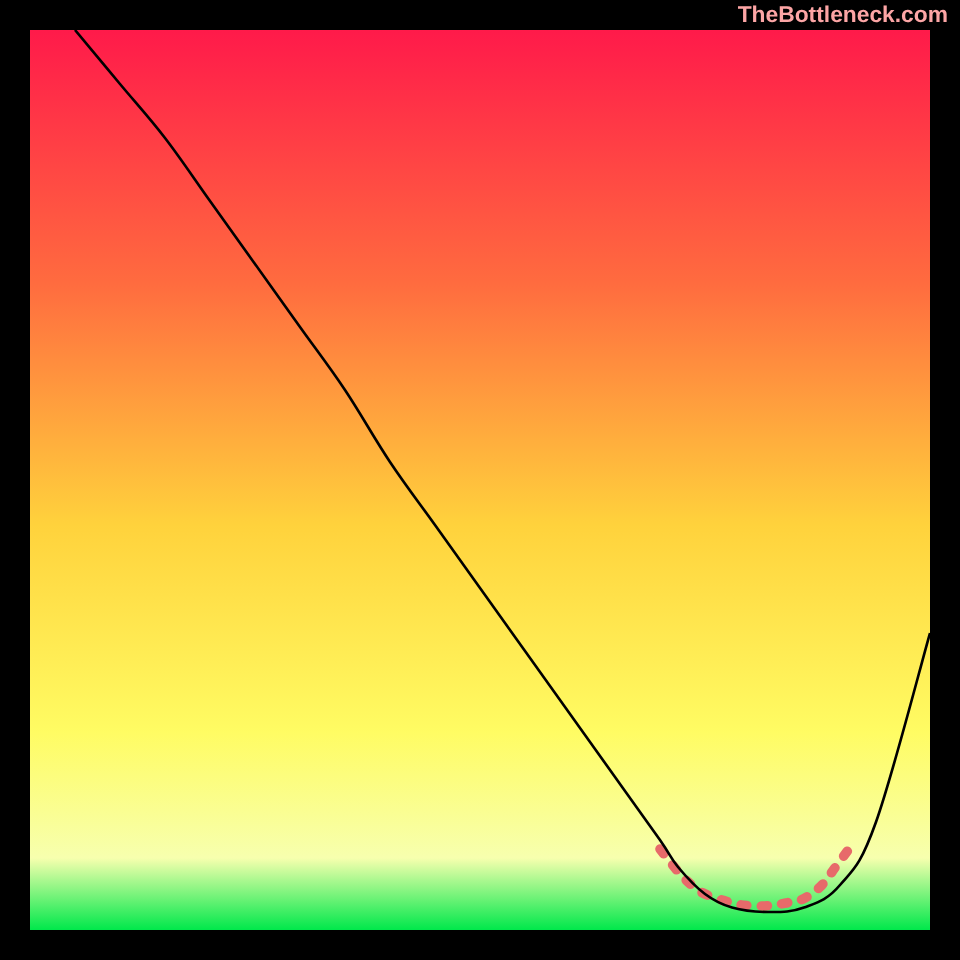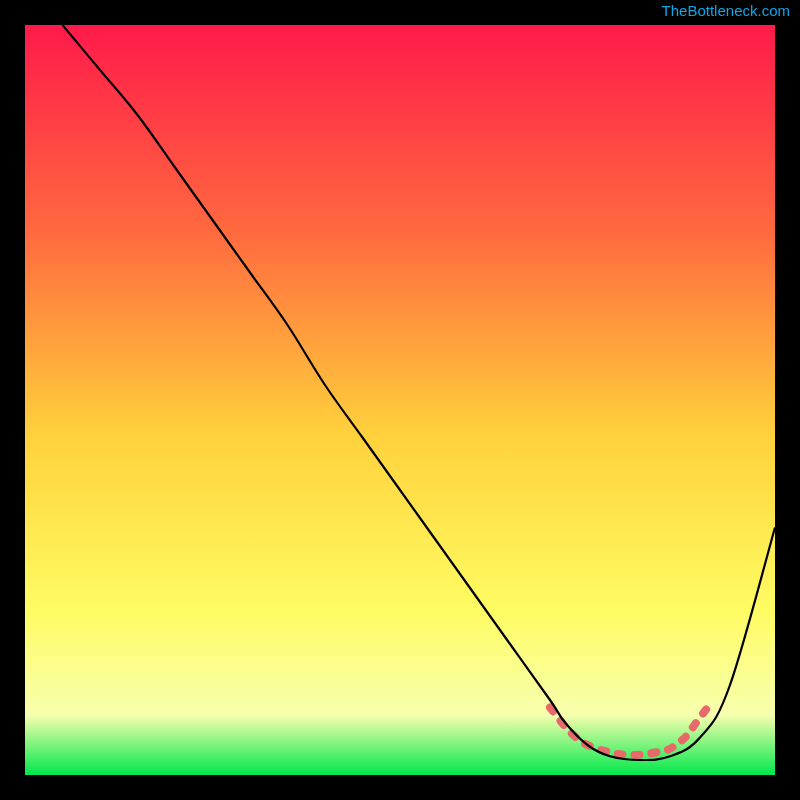--- a/index.html
+++ b/index.html
@@ -2,23 +2,23 @@
 <html><head>
 <meta charset="utf-8">
 <style>
   * { margin: 0; padding: 0; box-sizing: border-box; }
   body { width: 800px; height: 800px; background: #000; font-family: Arial, sans-serif; overflow: hidden; }
   .outer { width: 800px; height: 800px; background: #000; position: relative; }
   .attribution {
     position: absolute;
     top: 2px;
     right: 10px;
-    color: #0ea5e9;
-    font-size: 15px;
-    font-weight: normal;
+    color: #fca5a5;
+    font-size: 19px;
+    font-weight: bold;
   }
   .plot-area {
     position: absolute;
     top: 25px;
     left: 25px;
     width: 750px;
     height: 750px;
     overflow: hidden;
   }
   svg.gradient-bg { position: absolute; top: 0; left: 0; width: 100%; height: 100%; display: block; }

